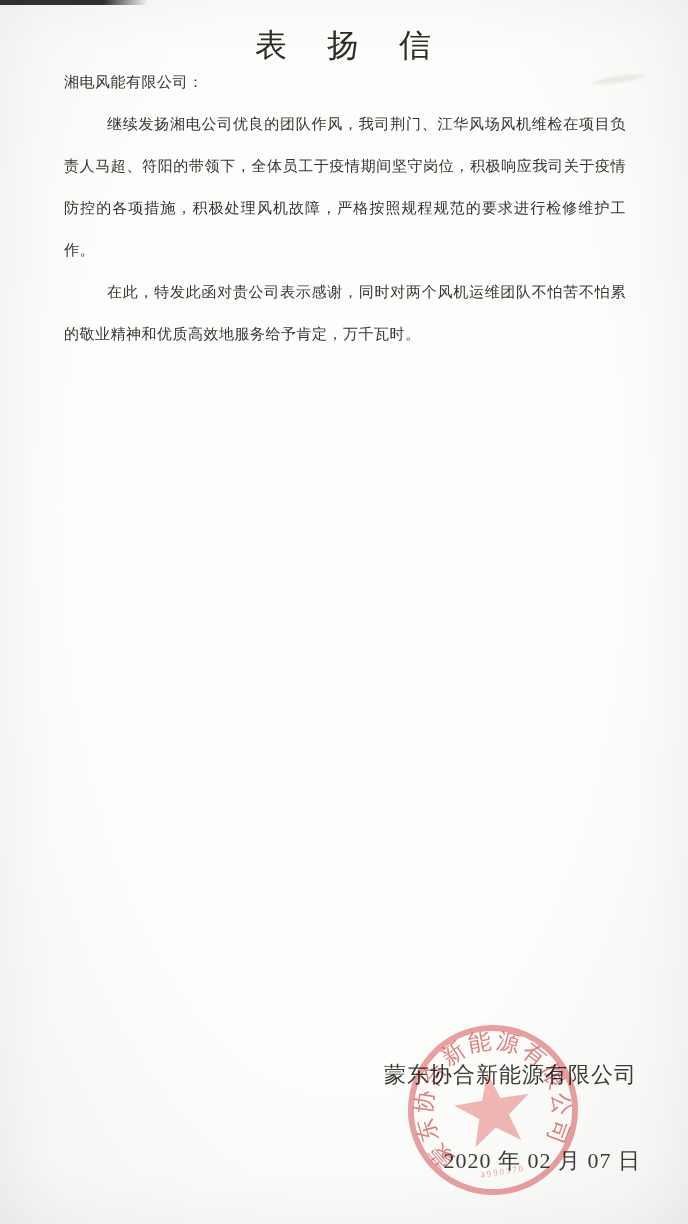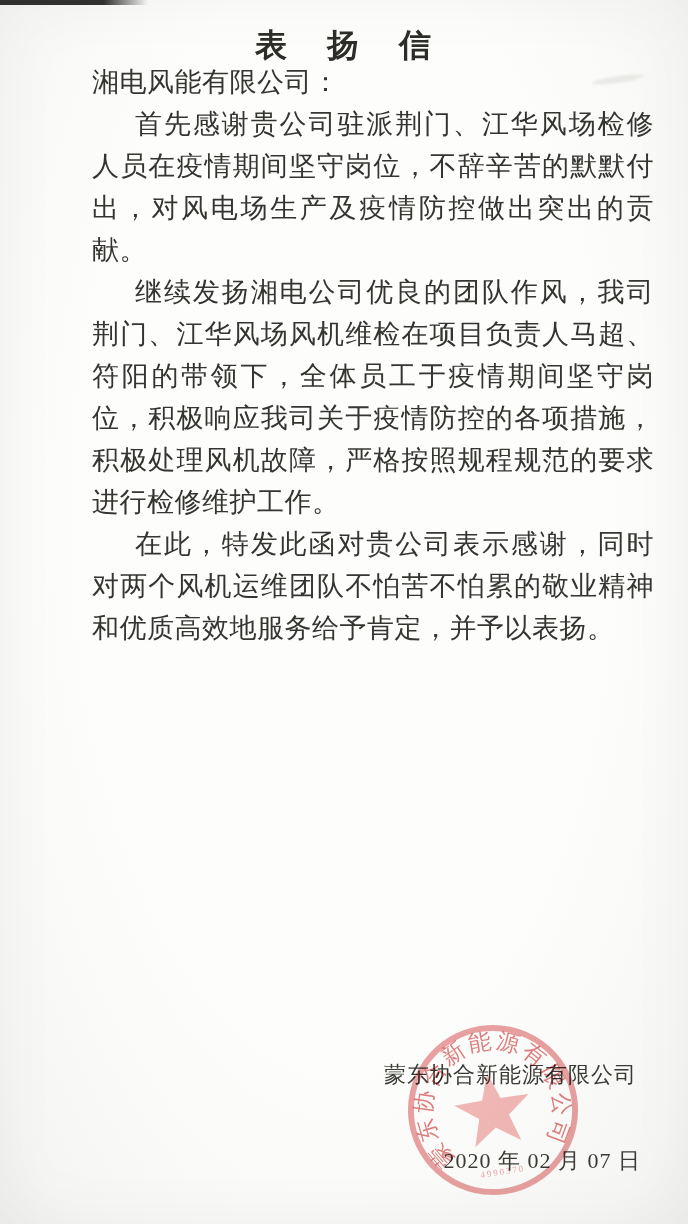--- a/index.html
+++ b/index.html
@@ -34,32 +34,32 @@
     opacity: 0.55;
     filter: blur(1px);
   }
   .title {
     position: absolute;
     top: 24px;
     left: 0;
     width: 100%;
     text-align: center;
     font-size: 32px;
-    font-weight: bold;
+    font-weight: normal;
     letter-spacing: 16px;
     padding-left: 14px; 
     box-sizing: border-box;
     color: #2c2c29;
   }
   .body-block {
     position: absolute;
     top: 61px;
-    left: 92px;
+    left: 64px;
     width: 562px;
-    font-size: 27px;
+    font-size: 15px;
     line-height: 42px;
     letter-spacing: 0.5px;
   }
   .salutation {
     height: 42px;
   }
   .body-block p {
     margin: 0;
     text-indent: 43px;
     text-align: justify;
@@ -97,23 +97,22 @@
 
 <div class="page">
 
   <div class="scan-bar-topleft"></div>
   <div class="scan-smudge"></div>
 
   <div class="title">表 扬 信</div>
 
   <div class="body-block">
     <div class="salutation">湘电风能有限公司：</div>
-    <p>首先感谢贵公司驻派荆门、江华风场检修人员在疫情期间坚守岗位，不辞辛苦的默默付出，对风电场生产及疫情防控做出突出的贡献。</p>
     <p>继续发扬湘电公司优良的团队作风，我司荆门、江华风场风机维检在项目负责人马超、符阳的带领下，全体员工于疫情期间坚守岗位，积极响应我司关于疫情防控的各项措施，积极处理风机故障，严格按照规程规范的要求进行检修维护工作。</p>
-    <p>在此，特发此函对贵公司表示感谢，同时对两个风机运维团队不怕苦不怕累的敬业精神和优质高效地服务给予肯定，并予以表扬。</p>
+    <p>在此，特发此函对贵公司表示感谢，同时对两个风机运维团队不怕苦不怕累的敬业精神和优质高效地服务给予肯定，万千瓦时。</p>
   </div>
 
   <div class="sig-company">蒙东协合新能源有限公司</div>
   <div class="sig-date">2020 年 02 月 07 日</div>
 
   <svg class="seal" viewBox="0 0 180 180" xmlns="http://www.w3.org/2000/svg">
     <defs>
       <path id="seal-arc" d="M 46.2 133.8 A 62 62 0 1 1 133.8 133.8" fill="none"></path>
     </defs>
 

